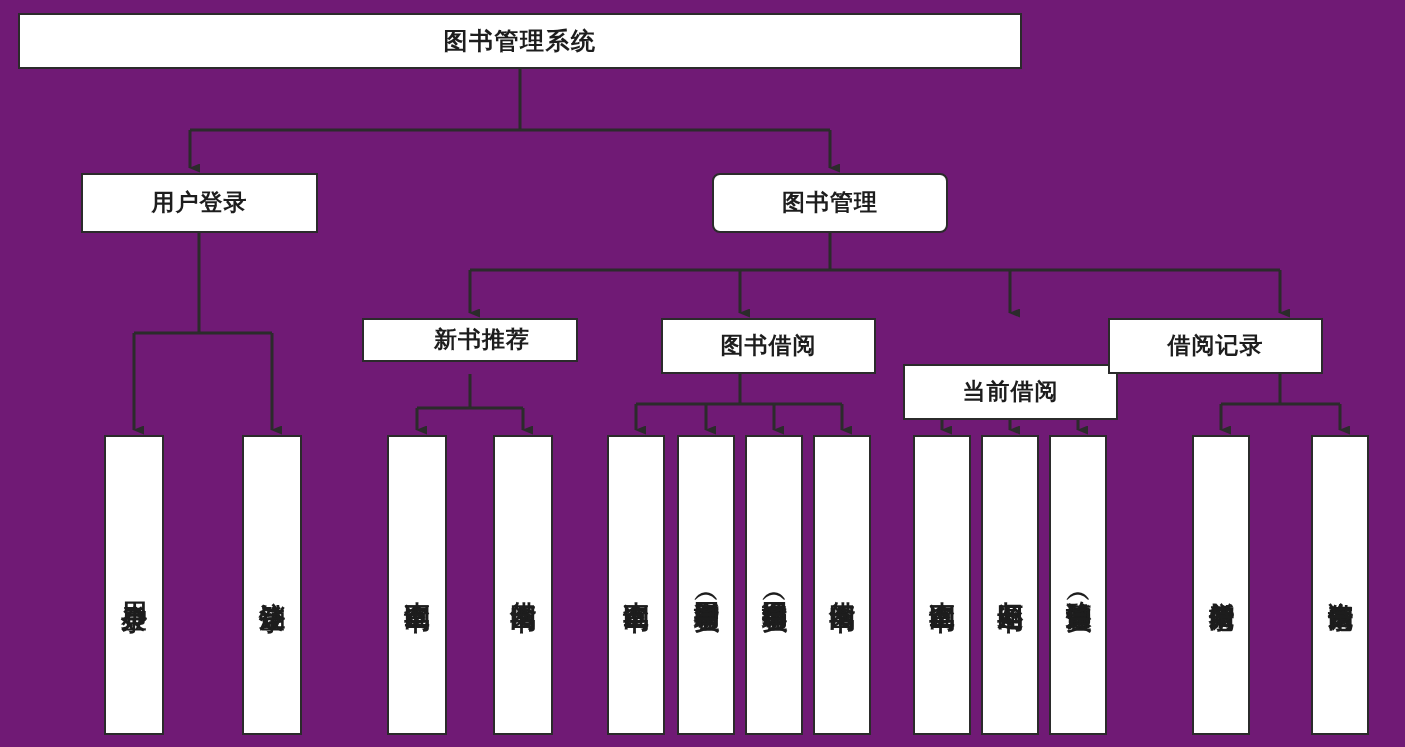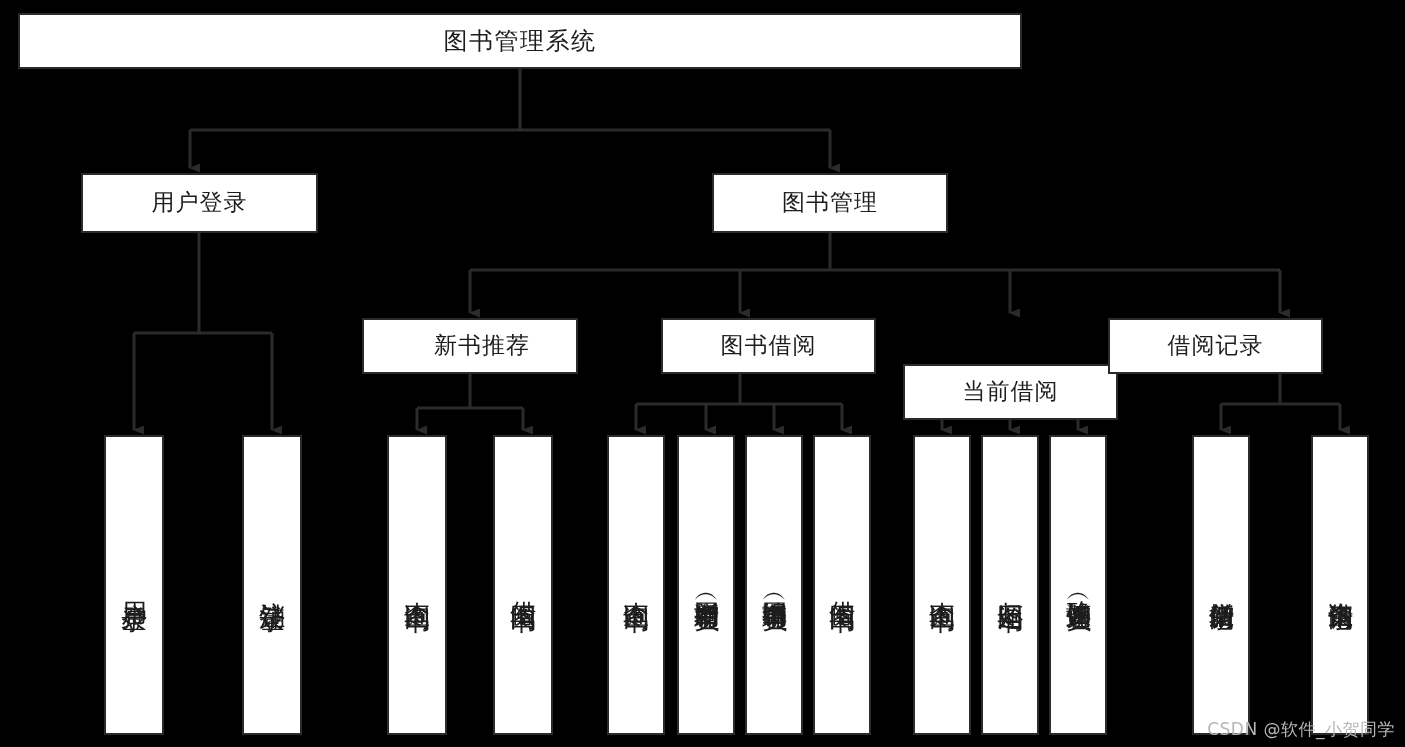--- a/index.html
+++ b/index.html
@@ -8,22 +8,23 @@
     padding: 0;
     background: #ffffff;
   }
   body {
     font-family: "DejaVu Sans", "Liberation Sans", sans-serif;
   }
   #diagram-root {
     position: relative;
     width: 1405px;
     height: 747px;
-    background: #000000;
+    background: #701a75;
     overflow: hidden;
+    font-weight: bold;
   }
   #edge-layer {
     position: absolute;
     left: 0;
     top: 0;
     width: 1405px;
     height: 747px;
     pointer-events: none;
   }
   .node {
@@ -140,25 +141,25 @@
   </svg>
 
   <div class="node horiz root" style="left:18px; top:13px; width:1004px; height:56px;">
     <span class="label">图书管理系统</span>
   </div>
 
   <div class="node horiz" style="left:81px; top:173px; width:237px; height:60px;">
     <span class="label">用户登录</span>
   </div>
 
-  <div class="node horiz" style="left:712px; top:173px; width:236px; height:60px;">
+  <div class="node horiz" style="left:712px; top:173px; width:236px; height:60px;border-radius:8px;">
     <span class="label">图书管理</span>
   </div>
 
-  <div class="node horiz" style="left:362px; top:318px; width:216px; height:56px;padding-left:24px;">
+  <div class="node horiz" style="left:362px; top:318px; width:216px; height:44px;padding-left:24px;">
     <span class="label">新书推荐</span>
   </div>
 
   <div class="node horiz" style="left:661px; top:318px; width:215px; height:56px;">
     <span class="label">图书借阅</span>
   </div>
 
   <div class="node horiz" style="left:903px; top:318px; width:215px; height:56px;margin-top:46px;">
     <span class="label">当前借阅</span>
   </div>
@@ -212,15 +213,14 @@
   </div>
 
   <div class="node vert tall" style="left:1192px; top:435px; width:58px; height:300px;">
     <span class="label">新增借阅记录</span>
   </div>
 
   <div class="node vert tall" style="left:1311px; top:435px; width:58px; height:300px;">
     <span class="label">查询借阅记录</span>
   </div>
 
-  <div id="watermark">CSDN @软件_小贺同学</div>
 
 </div>
 
 </body></html>

